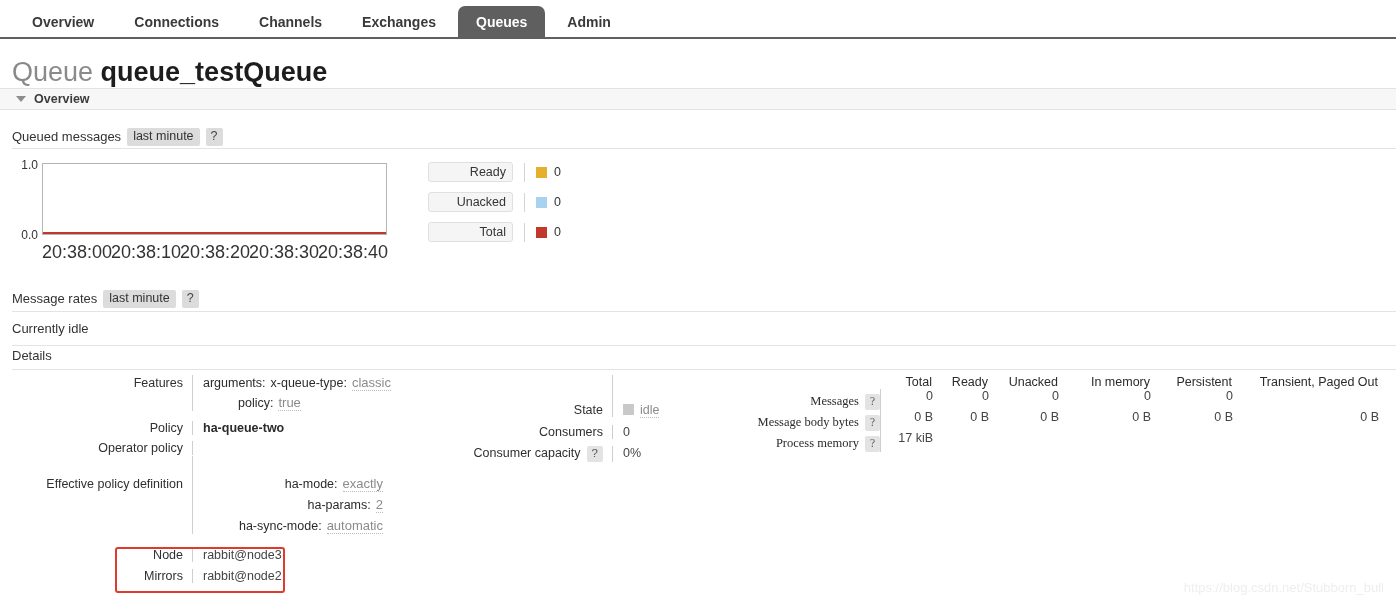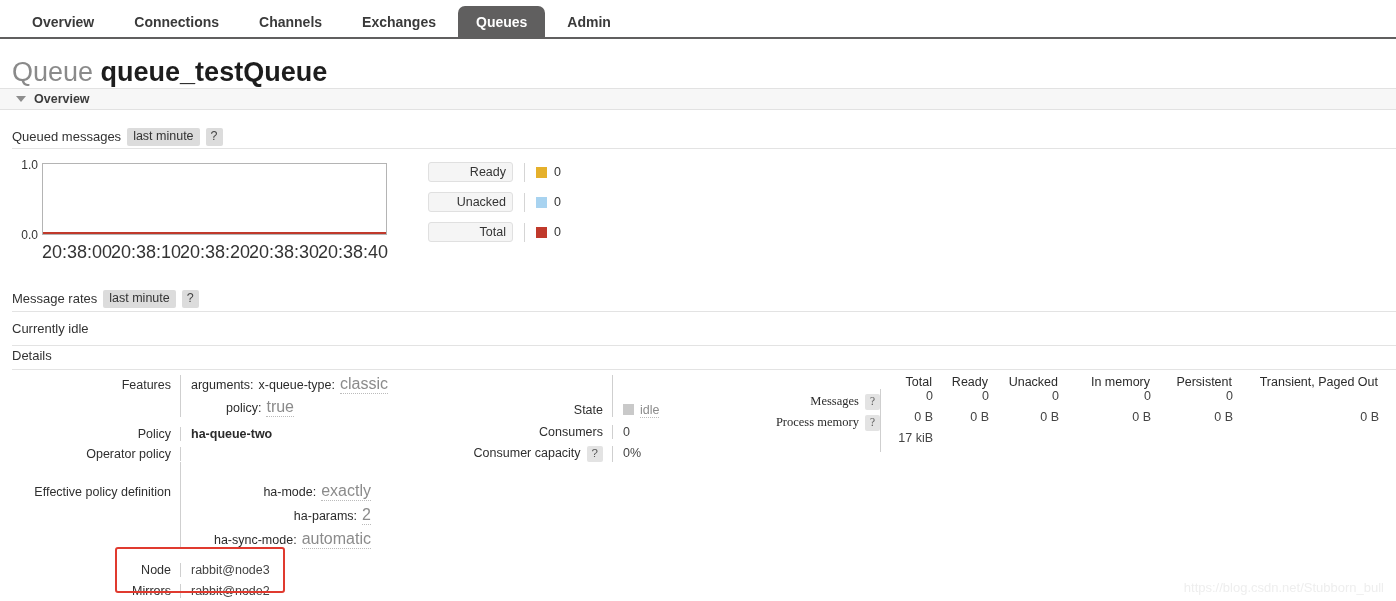--- a/index.html
+++ b/index.html
@@ -92,21 +92,21 @@
     text-align: right; font-size: 12.5px; color: #2f2f2f;
     padding-right: 9px; white-space: nowrap;
   }
   .kv-div { width: 1px; background: #cfcfcf; align-self: stretch; }
   .kv-value { padding-left: 10px; font-size: 12.5px; color: #444444; white-space: nowrap; }
   .dim { color: #8b8b8b; border-bottom: 1px dotted #bbbbbb; }
   .strong-val { font-weight: bold; color: #2b2b2b; }
 
   .feat-line { display: flex; align-items: baseline; justify-content: flex-end; }
   .feat-key { font-size: 12.5px; color: #2b2b2b; }
-  .feat-val { font-size: 16px; margin-left: 5px; }
+  .feat-val { font-size: 13px; margin-left: 5px; }
 
   .state-square { display: inline-block; width: 11px; height: 11px; background: #c9c9c9; margin-right: 6px; vertical-align: -1px; }
 
   .help-chip {
     display: inline-block; background: #e3e3e3; color: #555555; font-size: 11.5px;
     padding: 1px 5px 2px 5px; border-radius: 2px; margin-left: 6px; line-height: 1.1; cursor: pointer;
   }
 
   
   .stats { position: absolute; left: 880px; top: 375px; }
@@ -207,21 +207,21 @@
     <span class="chip q">?</span>
   </div>
   <div class="rule" style="top:311px"></div>
 
   <div class="idle-text" style="top:321px">Currently idle</div>
   <div class="rule" style="top:345px"></div>
 
   <div class="details-text" style="top:348px">Details</div>
   <div class="rule" style="top:369px"></div>
 
-  <div class="kv" style="left:0px; top:375px; width:420px;">
+  <div class="kv" style="left:12px; top:375px; width:420px;">
 
     <div class="kv-row">
       <div class="kv-label" style="width:180px;">Features</div>
       <div class="kv-div"></div>
       <div class="kv-value" style="width:239px;">
         <div class="feat-line" style="justify-content:flex-start">
           <span class="feat-key">arguments:</span>
           <span class="feat-key" style="margin-left:5px">x-queue-type:</span>
           <span class="feat-val dim">classic</span>
         </div>
@@ -307,20 +307,21 @@
       </div>
       <div class="kv-div"></div>
       <div class="kv-value" style="width:46px;">
         <span>0%</span>
       </div>
     </div>
   </div>
 
   <div class="stat-labels" id="stat-labels">
       <div class="stat-label-row"><span>Messages</span><span class="help-chip">?</span></div>
+      <div class="stat-label-row"><span>Message body bytes</span><span class="help-chip">?</span></div>
       <div class="stat-label-row"><span>Process memory</span><span class="help-chip">?</span></div>
     </div>
 
   <div class="stats">
     <div class="stats-head" id="stats-head">
         <div style="width: 56px; padding-right: 4px;">Total</div>
         <div style="width: 56px; padding-right: 4px;">Ready</div>
         <div style="width: 70px; padding-right: 4px;">Unacked</div>
         <div style="width: 92px; padding-right: 4px;">In memory</div>
         <div style="width: 82px; padding-right: 4px;">Persistent</div>

